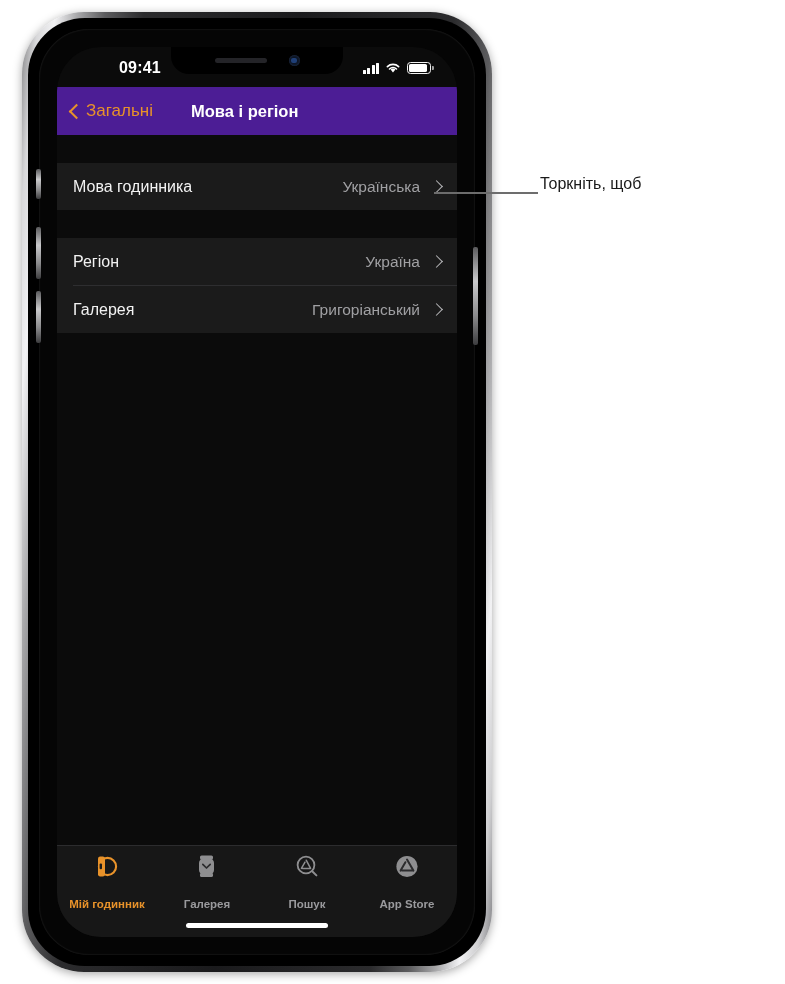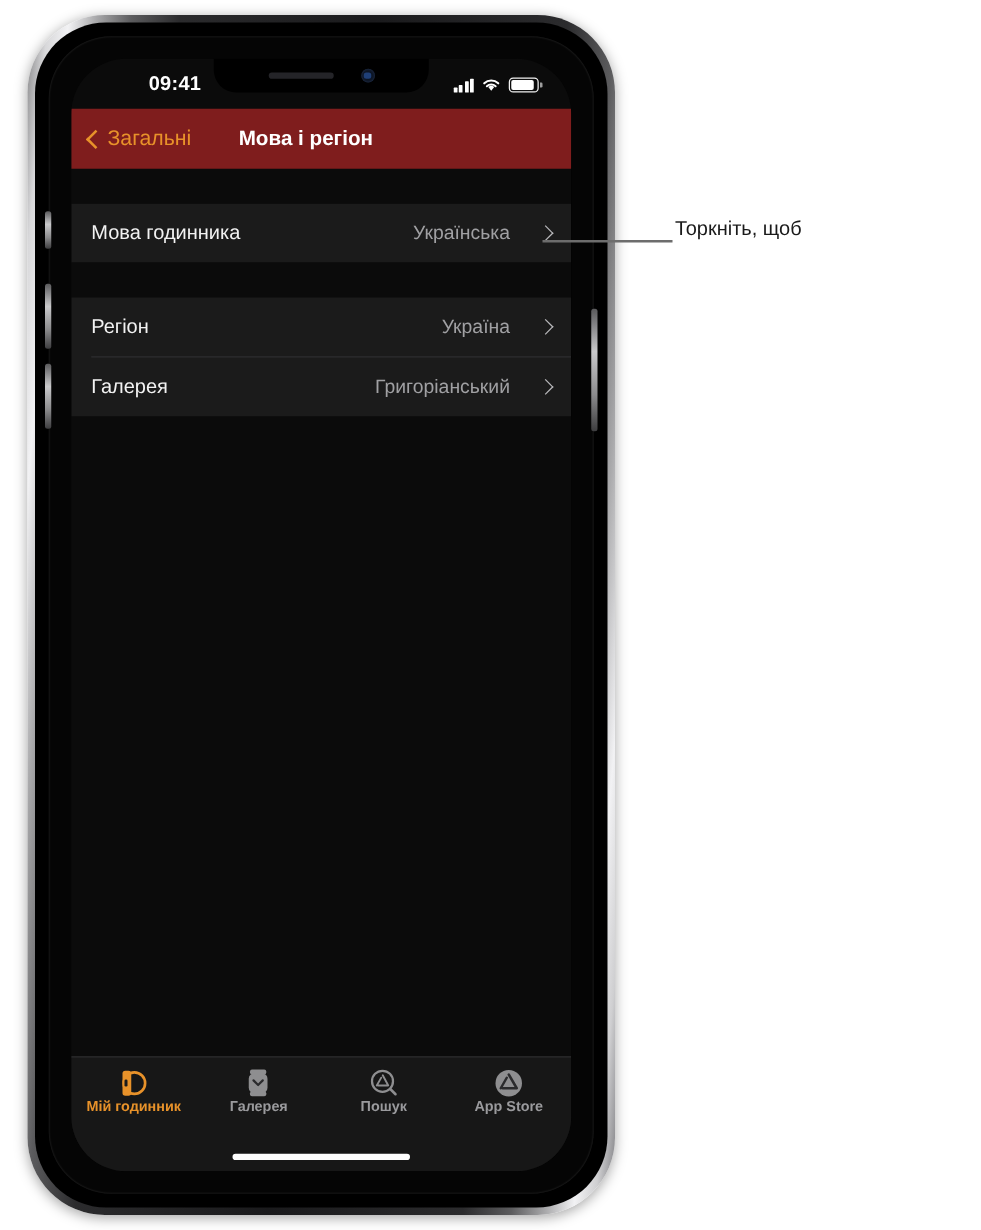--- a/index.html
+++ b/index.html
@@ -190,21 +190,21 @@
     border-radius: 1.6px;
     display: block;
   }
 
   
   #nav-bar {
     position: absolute;
     left: 0; right: 0;
     top: 40px;
     height: 48px;
-    background: #7f1d1d;
+    background: #4c1d95;
     display: flex;
     align-items: center;
     z-index: 4;
   }
   #back-button {
     display: flex;
     align-items: center;
     gap: 3px;
     margin-left: 14px;
     color: #e8922a;
@@ -247,21 +247,21 @@
   }
   .row-label {
     color: #f2f2f2;
     font-size: 16px;
     flex: 1;
     white-space: nowrap;
   }
   .row-value {
     color: #a0a0a3;
     font-size: 15.5px;
-    margin-right: 24px;
+    margin-right: 12px;
     white-space: nowrap;
   }
   .row-chev {
     width: 8px; height: 8px;
     border-top: 1.8px solid #b9b9bc;
     border-right: 1.8px solid #b9b9bc;
     transform: rotate(45deg);
     flex: none;
     margin-right: 2px;
   }
@@ -283,21 +283,21 @@
     display: flex;
     align-items: flex-start;
     padding-top: 7px;
     z-index: 5;
   }
   .tab {
     flex: 1;
     display: flex;
     flex-direction: column;
     align-items: center;
-    gap: 0;
+    gap: 18px;
     cursor: pointer;
   }
   .tab-icon { height: 27px; display: flex; align-items: center; justify-content: center; }
   .tab-label {
     font-size: 11.5px;
     color: #9a9a9d;
     font-weight: bold;
     white-space: nowrap;
   }
   .tab.active .tab-label { color: #e8922a; }

